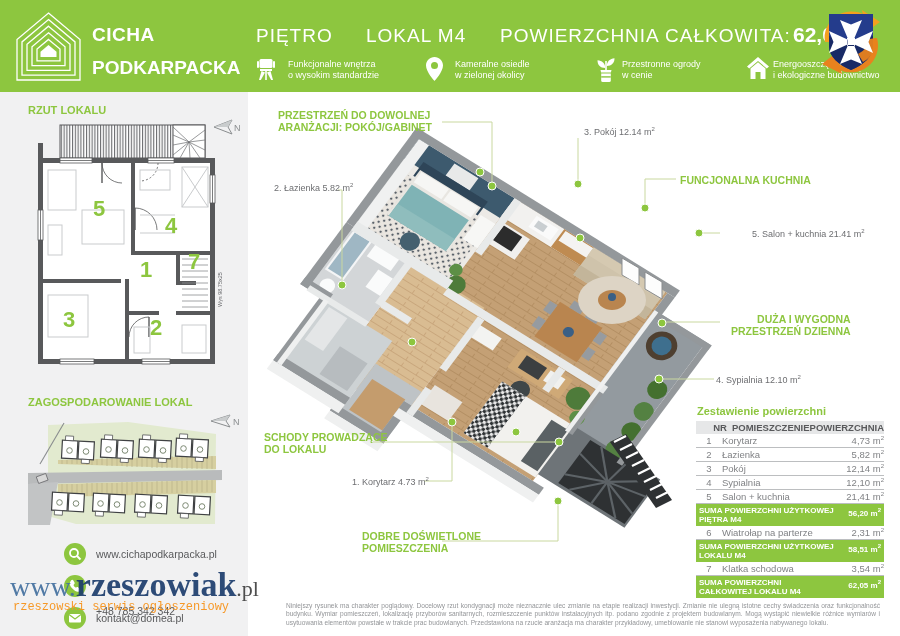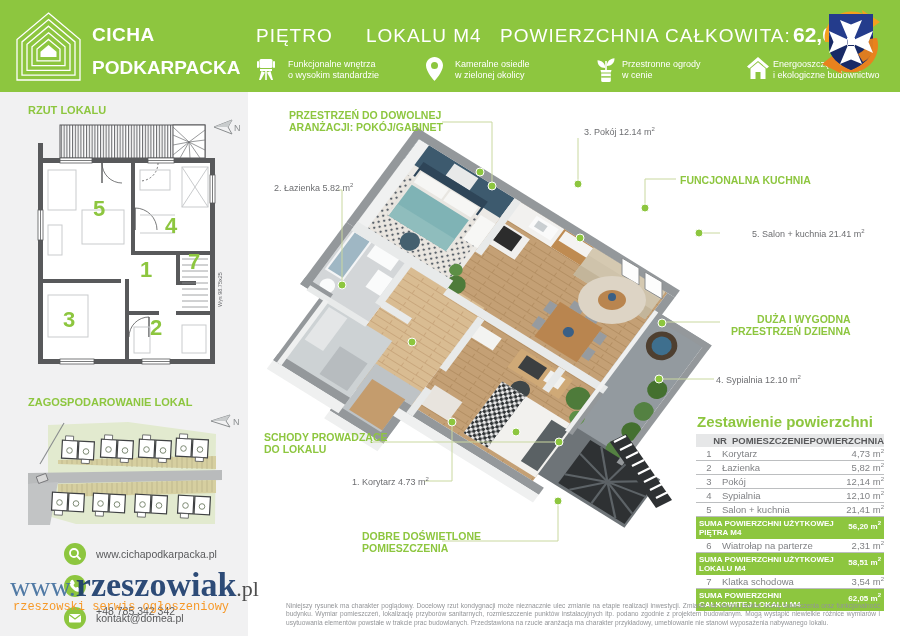--- a/index.html
+++ b/index.html
@@ -12,21 +12,21 @@
   .feat{position:absolute;color:#fff;font-size:9px;line-height:10.5px;white-space:nowrap;}
   
   .sidebar{position:absolute;left:0;top:92px;width:248px;height:544px;background:#f1f1f2;}
   .sideTitle{position:absolute;color:#8dc63f;font-weight:bold;font-size:11px;letter-spacing:0px;white-space:nowrap;}
   
   .gLabel{position:absolute;color:#8dc63f;font-weight:bold;font-size:10.5px;line-height:12px;white-space:nowrap;}
   .aLabel{position:absolute;color:#6d6e71;font-size:9px;white-space:nowrap;}
   .aLabel sup{font-size:6px;}
   
   .tbl{position:absolute;left:696px;top:401px;width:188px;font-size:9.5px;color:#808285;}
-  .tblTitle{color:#8dc63f;font-weight:bold;font-size:15px;margin:12px 0 4px 1px;}
+  .tblTitle{color:#8dc63f;font-weight:bold;font-size:11px;margin:4px 0 4px 1px;}
   .trow{display:flex;align-items:center;border-bottom:1px solid #bcbec0;height:13px;}
   .trow .c1{width:26px;text-align:center;}
   .trow .c2{flex:1;}
   .trow .c3{text-align:right;}
   .thead{display:flex;background:#e6e7e8;color:#58595b;font-weight:bold;height:13px;align-items:center;}
   .thead .c1{width:26px;text-align:center;margin-left:12px;}
   .thead .c2{flex:1;}
   .thead .c3{text-align:right;}
   .tgreen{background:#8dc63f;color:#fff;font-weight:bold;padding:2px 3px 2px 3px;line-height:9px;
           display:flex;font-size:8px;}
@@ -54,21 +54,21 @@
       <path d="M32.5 7.6 L59 29.9 L59 63.2 L6 63.2 L6 29.9 Z"></path>
       <path d="M32.5 14.2 L54 32.3 L54 58.4 L11 58.4 L11 32.3 Z"></path>
       <path d="M32.5 20.8 L49 34.7 L49 53.6 L16 53.6 L16 34.7 Z"></path>
       <path d="M32.5 27.4 L44 37.1 L44 48.8 L21 48.8 L21 37.1 Z"></path>
     </g>
     <path fill="#ffffff" d="M32.5 33 L40.5 39.8 L40.5 45 L24.5 45 L24.5 39.8 Z"></path>
   </svg>
   <div class="hTitle" style="left:92px;top:24px;font-size:19px;font-weight:bold;letter-spacing:0.5px;">CICHA</div>
   <div class="hTitle" style="left:92px;top:57px;font-size:19px;font-weight:bold;letter-spacing:0px;text-align:right;">PODKARPACKA</div>
   <div class="hTitle" style="left:256px;top:25px;font-size:19px;letter-spacing:1px;">PIĘTRO</div>
-  <div class="hTitle" style="left:366px;top:25px;font-size:19px;letter-spacing:1px;">LOKALU M4</div>
+  <div class="hTitle" style="left:366px;top:25px;font-size:19px;letter-spacing:1px;">LOKAL M4</div>
   <div class="hTitle" style="left:500px;top:25px;font-size:19px;letter-spacing:1px;">POWIERZCHNIA CAŁKOWITA:</div>
   <div class="hTitle" style="left:793px;top:23px;font-size:21px;font-weight:bold;">62,05</div>
 
   <div class="feat" style="left:288px;top:59px;">Funkcjonalne wnętrza<br>o wysokim standardzie</div>
   <div class="feat" style="left:455px;top:59px;">Kameralne osiedle<br>w zielonej okolicy</div>
   <div class="feat" style="left:622px;top:59px;">Przestronne ogrody<br>w cenie</div>
   <div class="feat" style="left:773px;top:59px;">Energooszczędne<br>i ekologiczne budownictwo</div>
 
   <svg class="abs" style="left:256px;top:58px" width="22" height="24" viewBox="0 0 22 24" fill="#fff">
     <rect x="3.5" y="1" width="13" height="9" rx="1.5"></rect>
@@ -567,21 +567,21 @@
       <circle cx="409" cy="299" r="4"></circle>
       <circle cx="202" cy="342" r="4"></circle>
       <circle cx="308" cy="421" r="4"></circle>
       <circle cx="230" cy="92" r="4"></circle>
       <circle cx="330" cy="158" r="4"></circle>
       <circle cx="162" cy="262" r="4"></circle>
       <circle cx="266" cy="352" r="4"></circle>
     </g>
   </svg>
 
-  <div class="gLabel" style="left:278px;top:109px;margin-left:11px;">PRZESTRZEŃ DO DOWOLNEJ<br>ARANŻACJI: POKÓJ/GABINET</div>
+  <div class="gLabel" style="left:278px;top:109px;">PRZESTRZEŃ DO DOWOLNEJ<br>ARANŻACJI: POKÓJ/GABINET</div>
   <div class="gLabel" style="left:680px;top:174px;">FUNCJONALNA KUCHNIA</div>
   <div class="gLabel" style="left:731px;top:313px;text-align:right;">DUŻA I WYGODNA<br>PRZESTRZEŃ DZIENNA</div>
   <div class="gLabel" style="left:264px;top:431px;">SCHODY PROWADZĄCE<br>DO LOKALU</div>
   <div class="gLabel" style="left:362px;top:530px;">DOBRE DOŚWIETLONE<br>POMIESZCZENIA</div>
 
   <div class="aLabel" style="left:584px;top:126px;">3. Pokój 12.14 m<sup>2</sup></div>
   <div class="aLabel" style="left:274px;top:182px;">2. Łazienka 5.82 m<sup>2</sup></div>
   <div class="aLabel" style="left:752px;top:228px;">5. Salon + kuchnia 21.41 m<sup>2</sup></div>
   <div class="aLabel" style="left:716px;top:374px;">4. Sypialnia 12.10 m<sup>2</sup></div>
   <div class="aLabel" style="left:352px;top:476px;">1. Korytarz 4.73 m<sup>2</sup></div>

